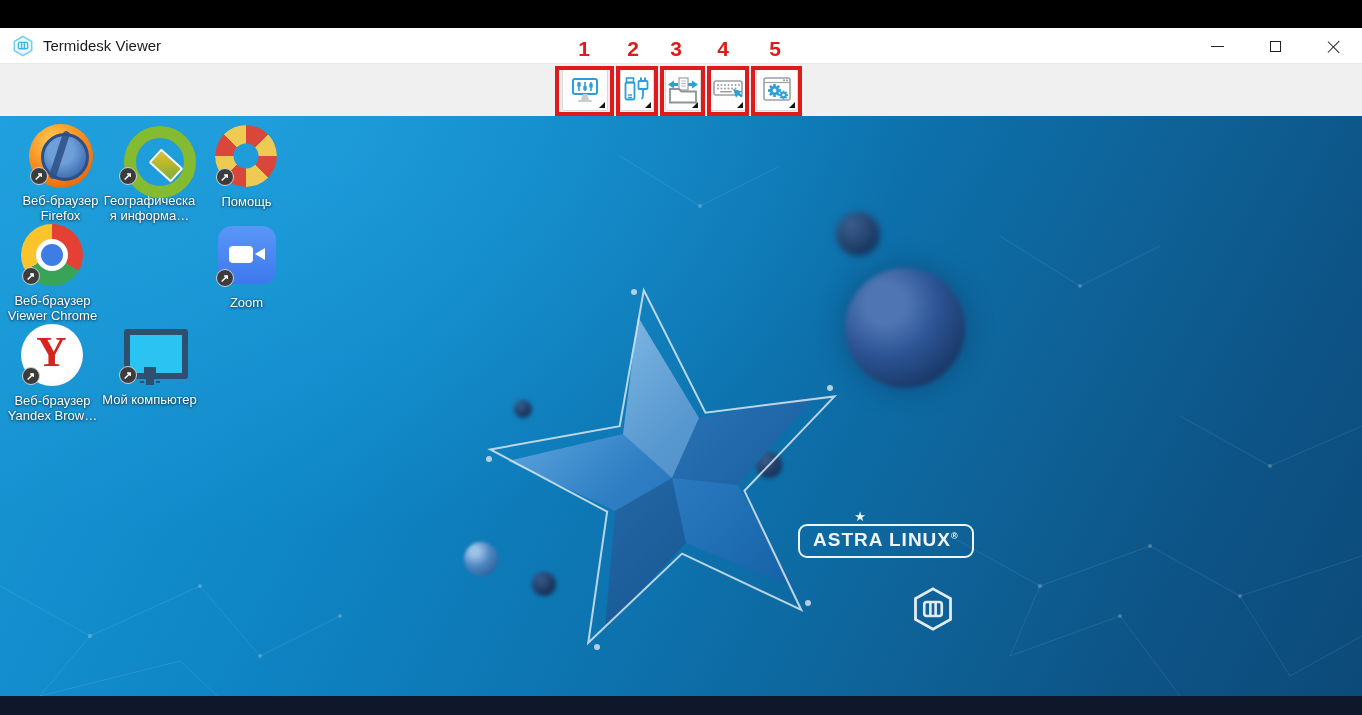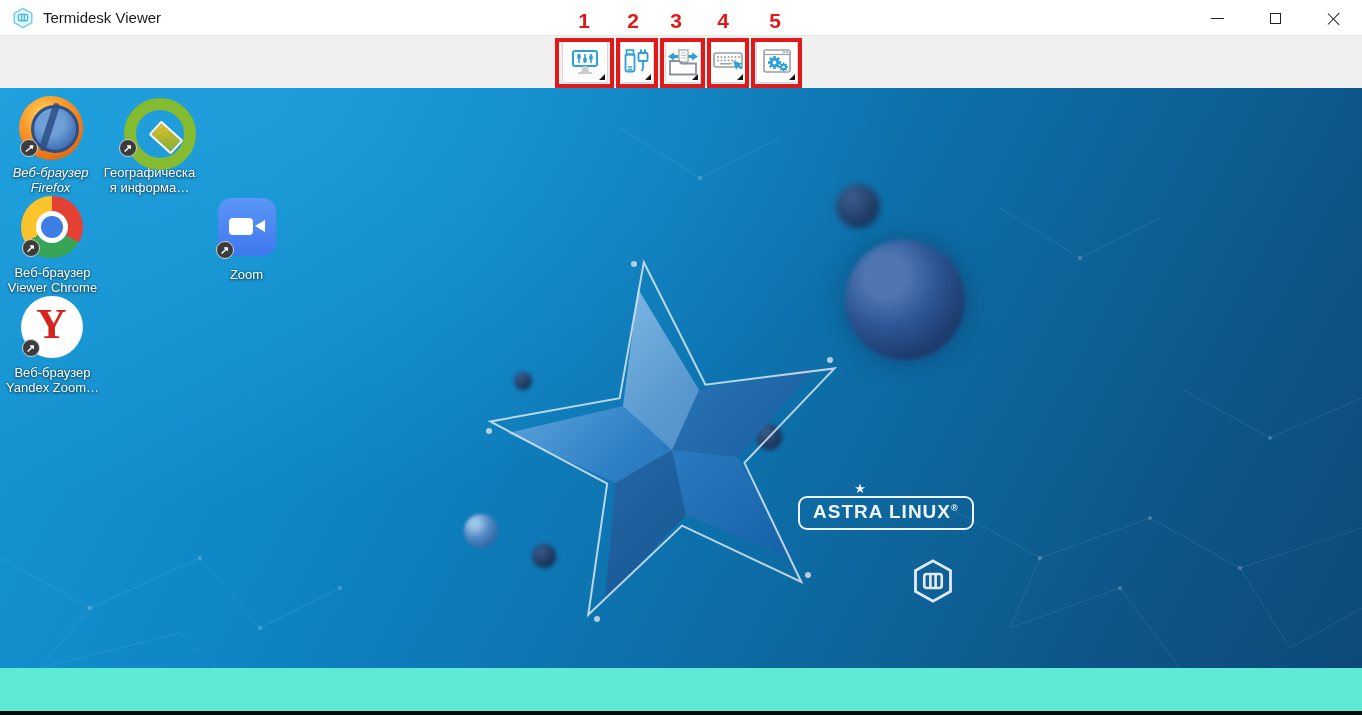--- a/index.html
+++ b/index.html
@@ -1,18 +1,18 @@
 <!DOCTYPE html>
 <html><head>
 <meta charset="utf-8">
 <style>
   * { margin:0; padding:0; box-sizing:border-box; }
   html,body { width:1362px; height:715px; overflow:hidden; }
   body { font-family:"Liberation Sans", sans-serif; position:relative; background:#000; }
-  .window { position:absolute; inset:0; background:#5eead4; }
+  .window { position:absolute; inset:0; background:#0f172a;margin-top:28px; }
 
   
   .titlebar { position:absolute; left:0; top:0; width:100%; height:36px; background:#fff; display:flex; align-items:center; padding-left:12px; border-bottom:1px solid #e8e8e8; }
   .titlebar .app-icon { width:22px; height:22px; margin-right:9px; }
   .titlebar .title { font-size:15px; color:#1b1b1b; }
   .win-controls { position:absolute; right:0; top:0; height:36px; display:flex; }
   .win-btn { width:58px; height:36px; display:flex; align-items:center; justify-content:center; cursor:default; }
   .glyph-min { width:13px; height:0; border-top:1.4px solid #222; }
   .glyph-max { width:11px; height:11px; border:1.4px solid #222; }
   .glyph-close { position:relative; width:13px; height:13px; }
@@ -291,34 +291,41 @@
       </g>
       <g fill="#c7d8e6" opacity="0.9">
         <circle cx="634" cy="176" r="3"></circle>
           <circle cx="830" cy="272" r="3"></circle>
           <circle cx="808" cy="487" r="3"></circle>
         <circle cx="597" cy="531" r="3"></circle>
           <circle cx="489" cy="343" r="3"></circle>
       </g>
     </svg>
 
-    <div class="desk-icon" style="left:2px; top:8px;font-style:italic;">
+    <div class="desk-icon" style="left:12px; top:8px;">
       <div class="di-img">
           <div class="icon-firefox"></div>
         <div class="shortcut-badge"></div>
         </div>
       <div class="di-label">Веб-браузер Firefox</div>
     </div>
     <div class="desk-icon" style="left:101px; top:8px;">
       <div class="di-img">
           <div class="icon-qgis"></div>
         <div class="shortcut-badge"></div>
         </div>
       <div class="di-label">Географическая информа…</div>
     </div>
+    <div class="desk-icon" style="left:198px; top:8px;">
+      <div class="di-img">
+          <div class="icon-lifebuoy"></div>
+        <div class="shortcut-badge"></div>
+        </div>
+      <div class="di-label">Помощь</div>
+    </div>
 
     <div class="desk-icon" style="left:4px; top:107px;">
       <div class="di-img">
           <div class="icon-chrome"></div>
         <div class="shortcut-badge"></div>
         </div>
       <div class="di-label">Веб-браузер Viewer Chrome</div>
     </div>
     <div class="desk-icon" style="left:198px; top:107px;">
       <div class="di-img">
@@ -326,21 +333,28 @@
         <div class="shortcut-badge"></div>
         </div>
       <div class="di-label">Zoom</div>
     </div>
 
     <div class="desk-icon" style="left:4px; top:207px;">
       <div class="di-img">
           <div class="icon-yandex"></div>
         <div class="shortcut-badge"></div>
         </div>
-      <div class="di-label">Веб-браузер Yandex Zoom…</div>
+      <div class="di-label">Веб-браузер Yandex Brow…</div>
+    </div>
+    <div class="desk-icon" style="left:101px; top:207px;">
+      <div class="di-img">
+          <div class="icon-computer"></div>
+        <div class="shortcut-badge"></div>
+        </div>
+      <div class="di-label">Мой компьютер</div>
     </div>
 
     <div class="astra-star"></div>
     <div class="astra-badge"><span>ASTRA LINUX</span><sup>®</sup></div>
     <div class="termidesk-logo">
       <svg width="42" height="46" viewBox="0 0 24 26">
         <polygon points="12,1.5 22,7 22,19 12,24.5 2,19 2,7" fill="none" stroke="#e3ecf4" stroke-width="1.6"></polygon>
         <rect x="7" y="9" width="10" height="8" rx="1.4" fill="none" stroke="#e3ecf4" stroke-width="1.5"></rect>
         <line x1="10.5" y1="9" x2="10.5" y2="17" stroke="#e3ecf4" stroke-width="1.5"></line>
         <line x1="13.5" y1="9" x2="13.5" y2="17" stroke="#e3ecf4" stroke-width="1.5"></line>

